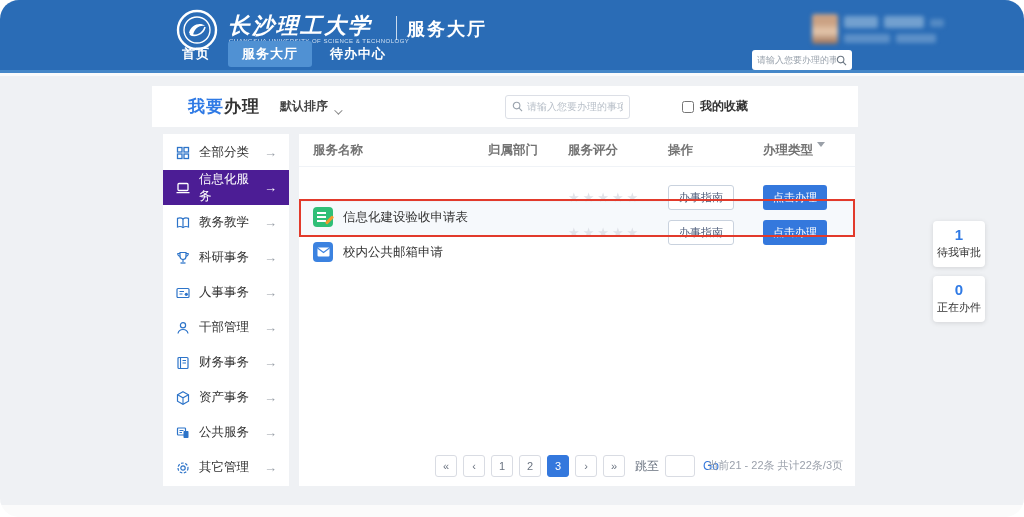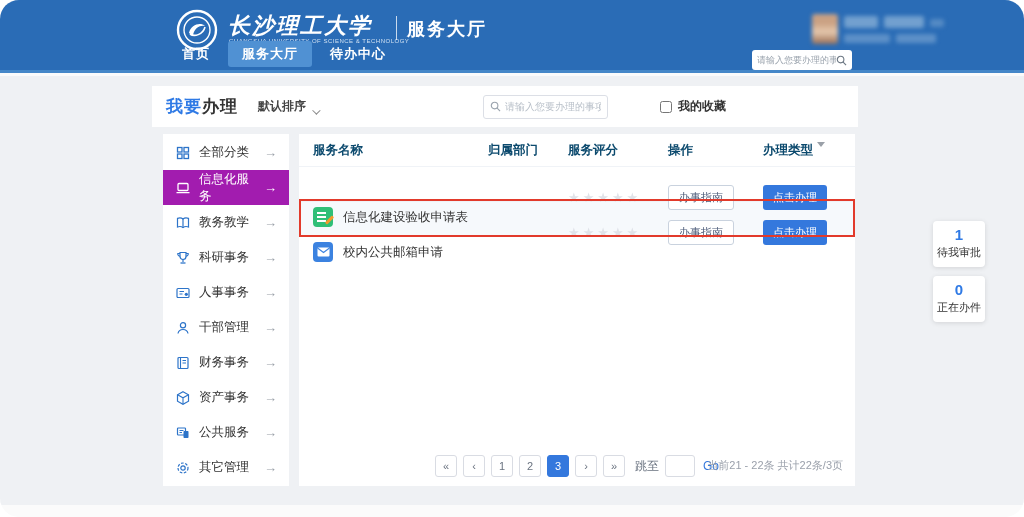--- a/index.html
+++ b/index.html
@@ -30,47 +30,47 @@
 
   .nav { position:absolute; left:172px; bottom:3px; display:flex; align-items:center; }
   .nav-item { color:#fff; font-size:13px; font-weight:bold; padding:4px 10px; cursor:pointer; letter-spacing:1px; }
   .nav-item.active { background:#5091d3; border-radius:3px; padding:4px 14px; margin:0 8px; }
 
   
   .content-bg { position:absolute; top:76px; left:0; right:0; height:429px; background:#eff1f4; }
 
   
   .toolbar { position:absolute; top:86px; left:152px; width:706px; height:41px; background:#fff; display:flex; align-items:center; padding:0 14px; }
-  .tb-title { font-size:17px; font-weight:bold; color:#333; letter-spacing:1px; }
+  .tb-title { font-size:17px; font-weight:bold; color:#333; letter-spacing:1px;margin-left:22px; }
   .tb-title .hl { color:#2f7ae5; }
   .tb-sort { margin-left:20px; font-size:12px; color:#444; font-weight:bold; display:flex; align-items:flex-end; gap:6px; cursor:pointer; }
   .chev { width:6px; height:6px; border-right:1.4px solid #888; border-bottom:1.4px solid #888; transform:rotate(45deg) translateY(-2px); }
   .tb-search { margin-left:165px; width:125px; height:24px; border:1px solid #dcdfe6; border-radius:3px; display:flex; align-items:center; padding:0 6px; gap:4px; background:#fff; }
   .tb-search input { flex:1; min-width:0; border:none; outline:none; font-size:10px; color:#333; }
   .tb-search input::placeholder { color:#b9c0c9; }
   .tb-fav { margin-left:52px; display:flex; align-items:center; gap:6px; cursor:pointer; }
   .tb-fav input { width:12px; height:12px; accent-color:#2f7ae5; }
   .tb-fav span { font-size:12px; font-weight:bold; color:#333; }
   .tb-tags { margin-left:24px; display:flex; align-items:center; gap:6px; cursor:pointer; }
   .tb-tags .lbl { font-size:12.5px; font-weight:bold; color:#333; }
   .tb-tags .val { font-size:12.5px; font-weight:bold; color:#333; }
 
   
   .sidebar { position:absolute; top:134px; left:163px; width:126px; height:352px; background:#fff; padding-top:1px; }
   .side-item { height:35px; display:flex; align-items:center; padding:0 12px; gap:8px; font-size:12.5px; color:#333; cursor:pointer; }
   .side-item .ic { width:16px; height:16px; color:#2d74c9; flex:none; display:flex; }
   .side-item .arrow { margin-left:auto; color:#9aa0a8; font-size:13px; }
-  .side-item.active { background:#a21caf; color:#fff; }
+  .side-item.active { background:#4c1d95; color:#fff; }
   .side-item.active .ic { color:#fff; }
   .side-item.active .arrow { color:#fff; }
 
   
   .main-card { position:absolute; top:134px; left:299px; width:556px; height:352px; background:#fff; }
   .trow { display:grid; grid-template-columns:1fr 80px 100px 95px 78px; align-items:center; padding:0 14px; }
-  .thead { height:32px; font-size:12.5px; font-weight:bold; color:#0c4a6e; }
+  .thead { height:32px; font-size:12.5px; font-weight:bold; color:#737373; }
   .thead .type-col { display:flex; align-items:flex-start; gap:4px; cursor:pointer; }
   .caret-down { width:0; height:0; border-left:4px solid transparent; border-right:4px solid transparent; border-top:5px solid #9aa0a8; }
   .srow { height:35px; font-size:12.5px; color:#333; border-top:1px solid #f0f3f7; cursor:pointer; }
   .srow.alt { background:#f6f9fc; }
   .svc-name { display:flex; align-items:center; gap:10px;margin-top:40px; }
   .svc-icon { width:20px; height:20px; border-radius:4px; flex:none; position:relative; }
   .svc-icon.form { background:#2fbf77; }
   .svc-icon.form .lines { position:absolute; left:4px; top:5px; width:9px; height:10px;
      background:repeating-linear-gradient(180deg,#fff 0 1.6px,transparent 1.6px 4px); }
   .svc-icon.form .pencil { position:absolute; right:2px; bottom:2px; width:3px; height:10px; background:#f29a2e; transform:rotate(45deg); border-radius:1px; }

